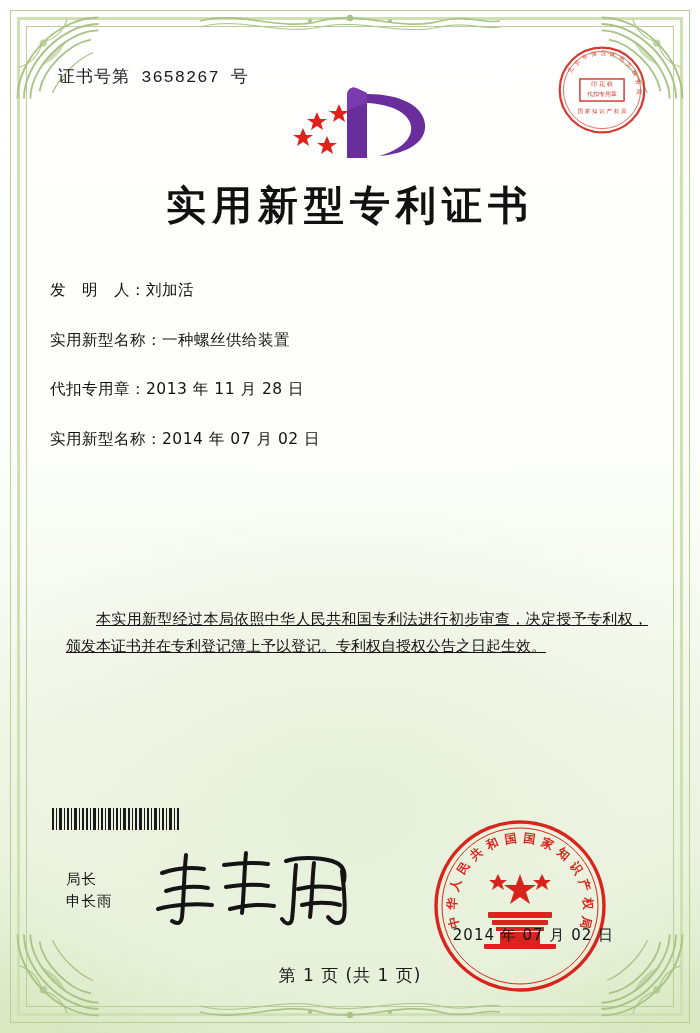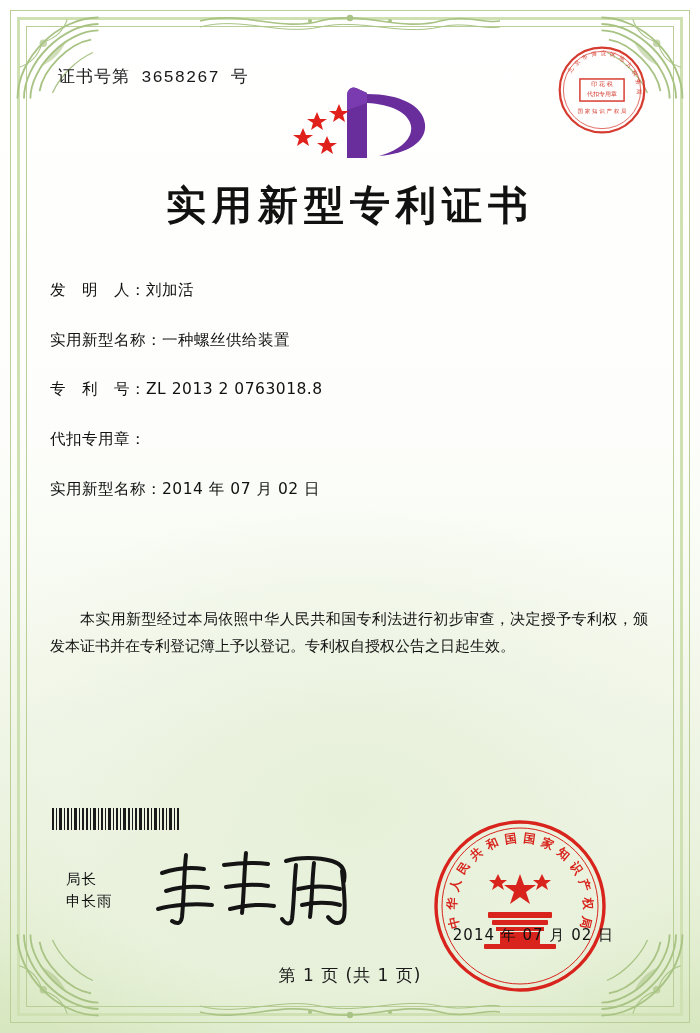--- a/index.html
+++ b/index.html
@@ -151,22 +151,23 @@
     position: absolute;
     left: 12px;
     right: 14px;
     top: 568px;
     font-size: 15px;
     color: #111;
     line-height: 1.78;
     text-align: justify;
   }
   .paragraphs p {
-    margin: 0 0 2px 0;
+    margin: 0 0 2px 16px;
     text-indent: 2em;
+    text-decoration: underline;
   }
 
   
   .barcode {
     position: absolute;
     left: 14px;
     top: 770px;
     width: 128px;
     height: 22px;
   }
@@ -369,27 +370,24 @@
       <div class="field-row">
         <span class="field-label">发　明　人：</span>
         <span class="field-value">刘加活</span>
       </div>
 
       <div class="field-row">
         <span class="field-label">实用新型名称：</span>
         <span class="field-value">一种螺丝供给装置</span>
       </div>
 
-      <div class="field-row">
-        <span class="field-label">专　利　号：</span>
-        <span class="field-value">ZL 2013 2 0763018.8</span>
-      </div>
 
       <div class="field-row">
         <span class="field-label">代扣专用章：</span>
+        <span class="field-value">2013 年 11 月 28 日</span>
       </div>
 
 
       <div class="field-row">
         <span class="field-label">实用新型名称：</span>
         <span class="field-value">2014 年 07 月 02 日</span>
       </div>
 
     </div>
 

